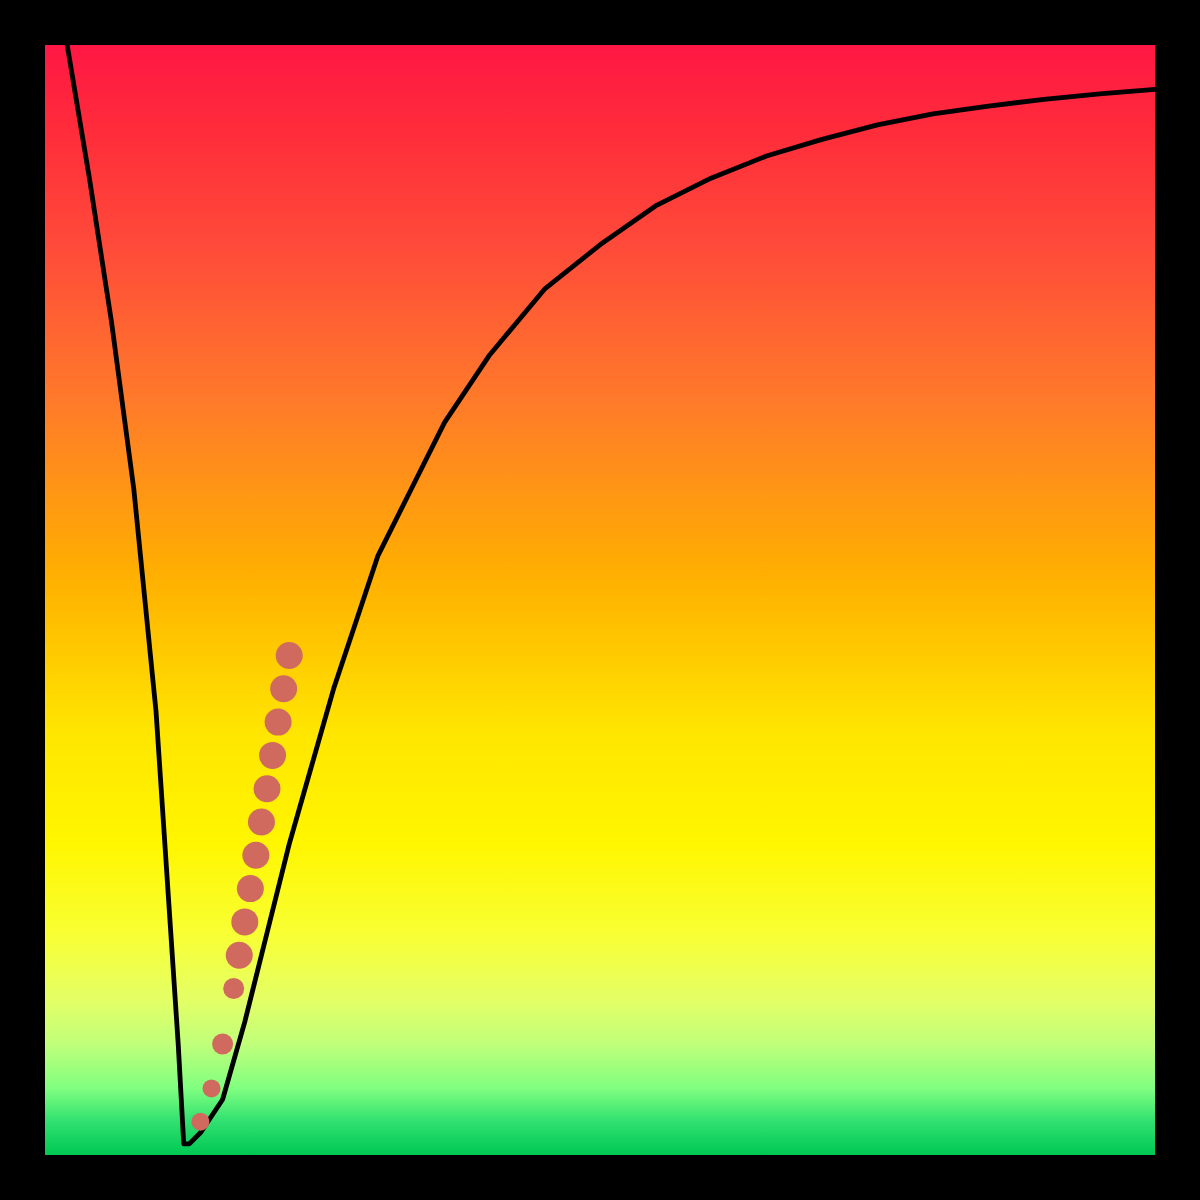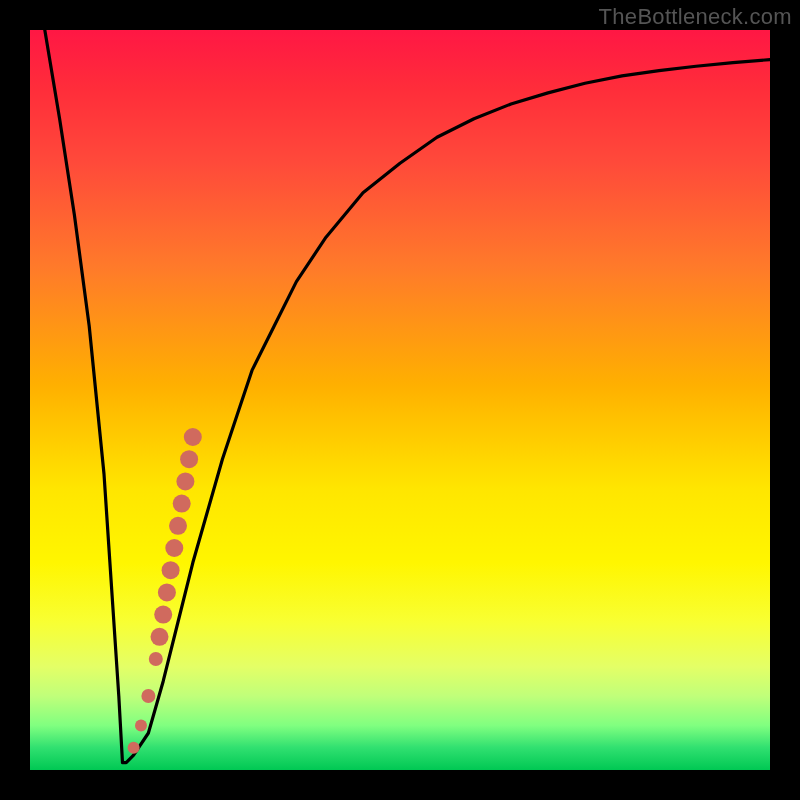--- a/index.html
+++ b/index.html
@@ -71,21 +71,20 @@
   }
   .marker {
     fill: #d06a5e;
     stroke: none;
   }
 </style>
 </head>
 <body>
 
 <div class="chart-frame">
-  <div class="watermark">TheBottleneck.com</div>
 
   <div class="plot-area">
     <div class="gradient-bg"></div>
 
     <svg class="curve" viewBox="0 0 740 740" preserveAspectRatio="none">
       <path id="curvePath" class="curve-path" d="M14.80 0.00 L29.60 88.80 L44.40 185.00 L59.20 296.00 L74.00 444.00 L88.80 666.00 L92.50 732.60 L96.20 732.60 L103.60 725.20 L118.40 703.00 L133.20 651.20 L148.00 592.00 L162.80 532.80 L177.60 481.00 L192.40 429.20 L207.20 384.80 L222.00 340.40 L244.20 296.00 L266.40 251.60 L296.00 207.20 L333.00 162.80 L370.00 133.20 L407.00 107.30 L444.00 88.80 L481.00 74.00 L518.00 62.90 L555.00 53.28 L592.00 45.88 L629.00 40.70 L666.00 36.26 L703.00 32.56 L740.00 29.60"></path>
       <g id="markerGroup">
           <circle cx="103.60" cy="717.80" r="6" class="marker"></circle>
           <circle cx="111.00" cy="695.60" r="6" class="marker"></circle>
           <circle cx="118.40" cy="666.00" r="7" class="marker"></circle>

